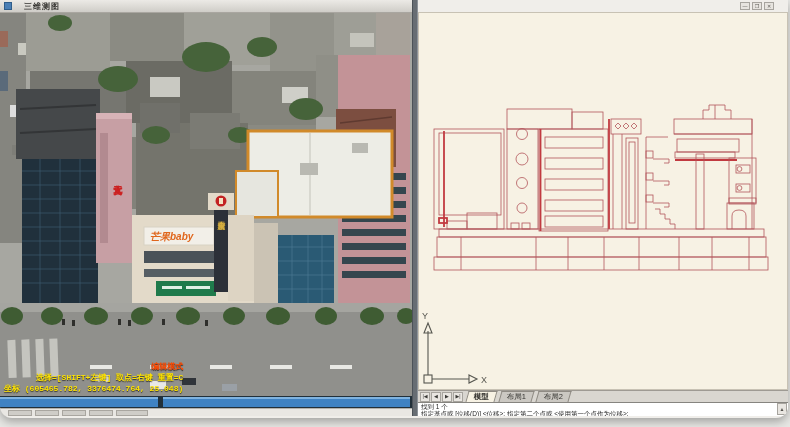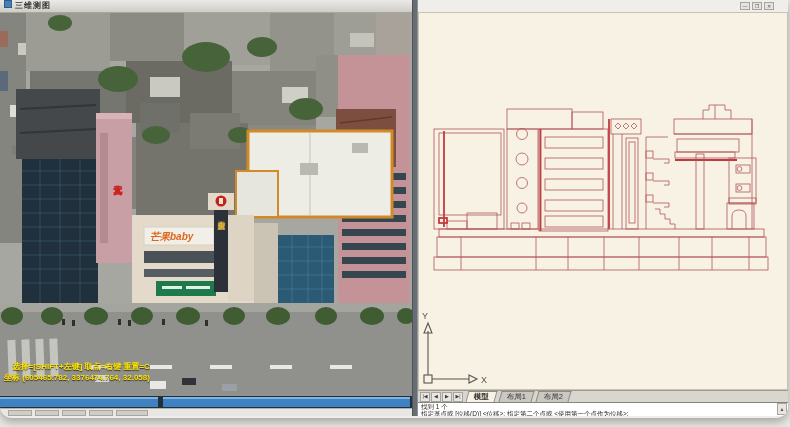--- a/index.html
+++ b/index.html
@@ -3,28 +3,28 @@
 <meta charset="utf-8">
 <style>
   html,body{margin:0;padding:0;background:#e6e6e3;font-family:"Liberation Sans",sans-serif;}
   #stage{position:relative;width:790px;height:427px;background:#e6e6e3;overflow:hidden;}
   #win{position:absolute;left:0;top:0;width:788px;height:418px;background:#f0eeea;
        border-radius:0 0 12px 12px;box-shadow:0 4px 8px rgba(0,0,0,.28);overflow:hidden;}
   
   #left-panel{position:absolute;left:0;top:0;width:412px;height:416px;background:#b9b9b4;}
   #left-titlebar{position:absolute;left:0;top:0;width:412px;height:13px;
        background:linear-gradient(#eceae6,#cfcdc8);border-bottom:1px solid #a9a6a0;
-       display:flex;gap:3px;padding-left:4px;box-sizing:border-box;}
+       display:flex;align-items:center;gap:12px;padding-left:4px;box-sizing:border-box;}
   #left-titlebar .win-ico{width:6px;height:6px;background:#4a7fb5;border:1px solid #2f5d8a;}
   #left-title{font-size:8px;font-weight:bold;color:#33322f;letter-spacing:1px;}
   #viewport3d{position:absolute;left:0;top:13px;width:412px;height:395px;overflow:hidden;text-align:right;}
   #hud{position:absolute;left:4px;top:348px;line-height:11px;font-size:8px;font-weight:bold;
        text-shadow:0 1px 1px rgba(0,0,0,.7);white-space:nowrap;}
   .hud-red{color:#ff4a00;}
-  .hud-yellow{color:#ffe400;}
+  .hud-yellow{color:#ffe400;font-family:Liberation Mono, monospace;}
   #left-statusbar{position:absolute;left:0;top:408px;width:412px;height:8px;background:#e9e7e3;
        border-top:1px solid #b3b1ac;display:flex;gap:3px;align-items:center;padding-left:8px;box-sizing:border-box;}
   .status-seg{width:22px;height:4px;background:#cfcdc8;border:1px solid #a9a6a0;}
   
   #splitter{position:absolute;left:412px;top:0;width:6px;height:416px;background:#676d73;
        border-left:1px solid #4c5258;border-right:1px solid #8d9399;box-sizing:border-box;}
   
   #right-panel{position:absolute;left:418px;top:0;width:370px;height:416px;background:#f0eeea;}
   #cad-topstrip{position:absolute;left:0;top:0;width:370px;height:12px;background:#f0eeea;}
   #cad-winbtns{position:absolute;right:14px;top:2px;display:flex;gap:2px;}
@@ -237,22 +237,23 @@
           <rect x="0" y="383" width="412" height="12" fill="#22303a"></rect>
           <rect x="0" y="384" width="158" height="10" fill="#3f82c3"></rect>
           <rect x="163" y="384" width="247" height="10" fill="#3f82c3"></rect>
           <rect x="0" y="384" width="158" height="2" fill="#7fb3e0"></rect>
           <rect x="163" y="384" width="247" height="2" fill="#7fb3e0"></rect>
         </g>
       </svg>
 
       
       <div id="hud">
+        <div class="hud-red">编辑模式</div>
         <div class="hud-yellow">选择=[SHIFT+左键] 取点=右键 重置=C</div>
-        <div class="hud-yellow">坐标 (605465.782, 3376474.764, 32.058)</div>
+        <div class="hud-yellow">坐标 (605465.782, 3376474.764, 25.048)</div>
       </div>
     </div>
 
     <div id="left-statusbar">
       <span class="status-seg"></span>
       <span class="status-seg"></span>
       <span class="status-seg"></span>
       <span class="status-seg"></span>
       <span class="status-seg" style="width:30px"></span>
     </div>

